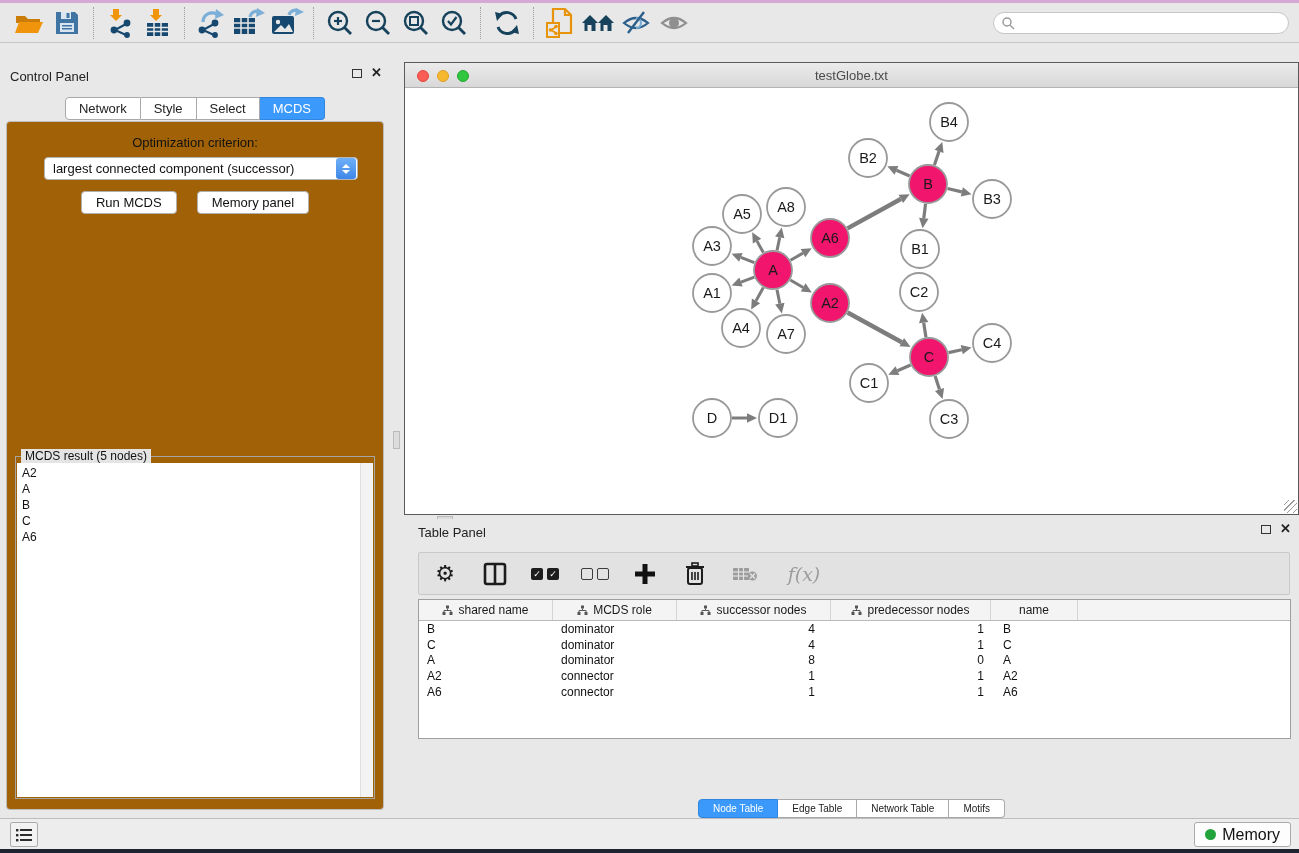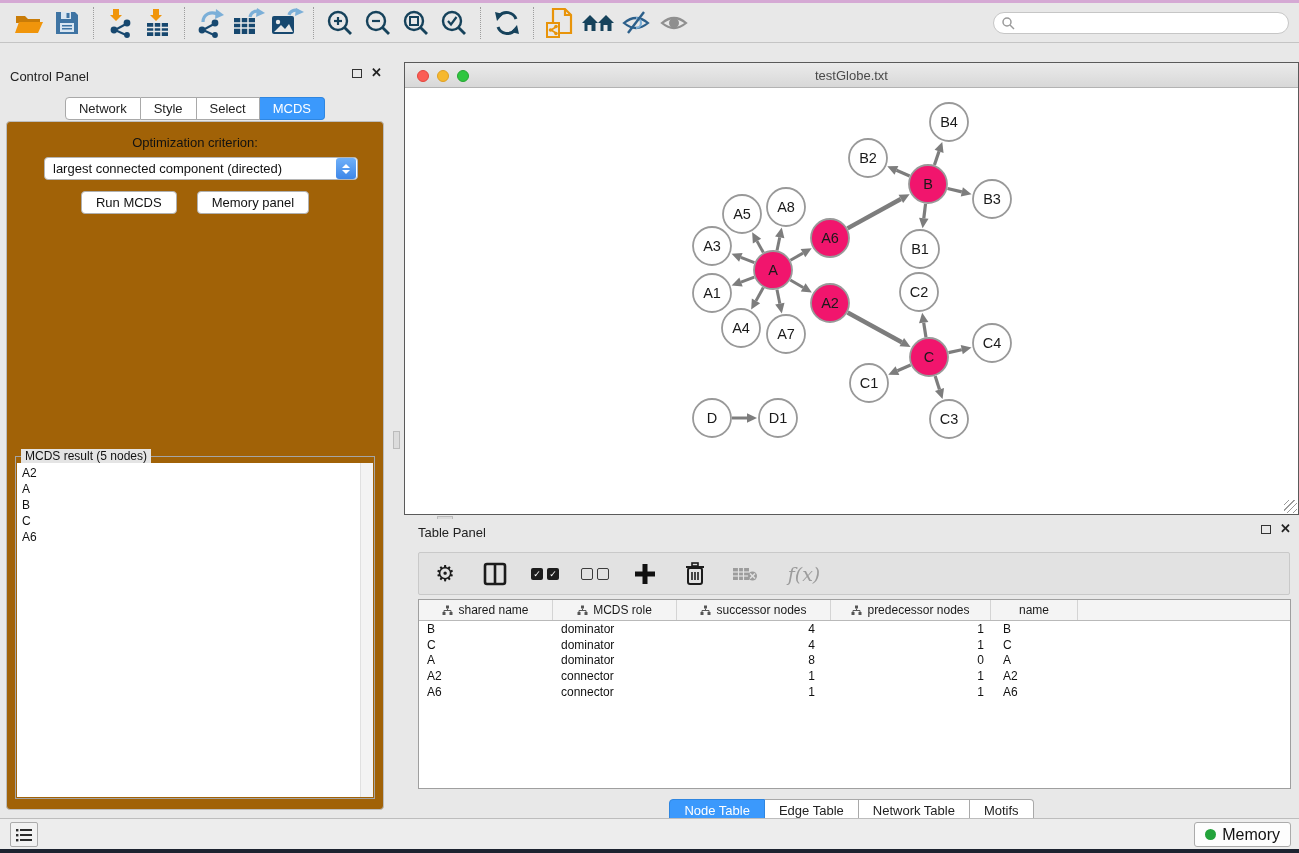--- a/index.html
+++ b/index.html
@@ -76,29 +76,29 @@
   .table-panel { position:absolute; left:404px; top:456px; right:0; bottom:0; background:#e8e8e8; }
   .tp-toolbar { position:absolute; left:14px; right:9px; top:33px; height:43px; background:#e2e2e2; border:1px solid #c9c9c9; border-radius:2px; display:flex; align-items:center; padding-left:12px; gap:22px; }
   .tp-icon { display:flex; align-items:center; justify-content:center; width:28px; height:28px; background:none; border:none; }
   .gear-glyph { font-size:22px; color:#1c1c1c; line-height:22px; font-family:"DejaVu Sans", sans-serif; }
   .checkpair { display:flex; gap:4px; }
   .cb { width:12px; height:12px; border-radius:2px; }
   .cb.checked { background:#1c1c1c; color:#fff; font-size:9px; line-height:12px; text-align:center; }
   .cb.empty { border:1.5px solid #3c3c3c; background:#e2e2e2; }
   .fx-label { font-family:"DejaVu Serif", serif; font-style:italic; font-size:19px; color:#9c9c9c; }
 
-  .data-table { position:absolute; left:14px; right:8px; top:80px; height:190px; background:#fff; border:1px solid #9f9f9f; overflow:hidden; }
+  .data-table { position:absolute; left:14px; right:8px; top:80px; height:140px; background:#fff; border:1px solid #9f9f9f; overflow:hidden; }
   .thead { display:flex; height:21px; background:#f4f4f4; border-bottom:1px solid #b9b9b9; }
   .th { display:flex; align-items:center; justify-content:center; gap:5px; font-size:12px; color:#1a1a1a; border-right:1px solid #d4d4d4; }
   .th:last-child { border-right:none; }
   .trow { display:flex; height:15.8px; align-items:center; }
   .td { font-size:12px; color:#111; white-space:nowrap; overflow:hidden; }
 
   .bottom-tabs { position:absolute; left:0; right:0; top:272px; display:flex; justify-content:center; }
-  .bottom-tabs .tab { font-size:13px; padding:3px 14px; }
+  .bottom-tabs .tab { font-size:10px; padding:3px 14px; }
 
   
   .status-bar { position:absolute; left:0; right:0; bottom:0; height:31px; background:#ededed; border-top:1px solid #bdbdbd; }
   .list-btn { position:absolute; left:10px; top:3px; width:28px; height:25px; background:#f2f2f2; border:1px solid #ababab; border-radius:2px; display:flex; align-items:center; justify-content:center; }
   .memory-btn { position:absolute; right:8px; top:3px; height:25px; background:#fdfdfd; border:1px solid #ababab; border-radius:3px; display:flex; align-items:center; gap:6px; padding:0 10px; font-size:16px; color:#111; }
   .memory-dot { width:11px; height:11px; border-radius:50%; background:var(--green,#23a33b); }
 </style>
 </head>
 <body>
 
@@ -281,21 +281,21 @@
         </div>
         <div class="seg-tabs" id="cp-tabs">
             <div class="tab">Network</div>
             <div class="tab">Style</div>
             <div class="tab">Select</div>
             <div class="tab active">MCDS</div>
           </div>
         <div class="tab-content">
           <div class="opt-label">Optimization criterion:</div>
           <div class="combo">
-            <span class="combo-text">largest connected component (directed)</span>
+            <span class="combo-text">largest connected component (successor)</span>
             <span class="combo-stepper">
                 <span class="up"></span>
                 <span class="down"></span>
               </span>
           </div>
           <div class="cp-buttons">
             <button class="mac-btn">Run MCDS</button>
             <button class="mac-btn">Memory panel</button>
           </div>
           <div class="result-group">

